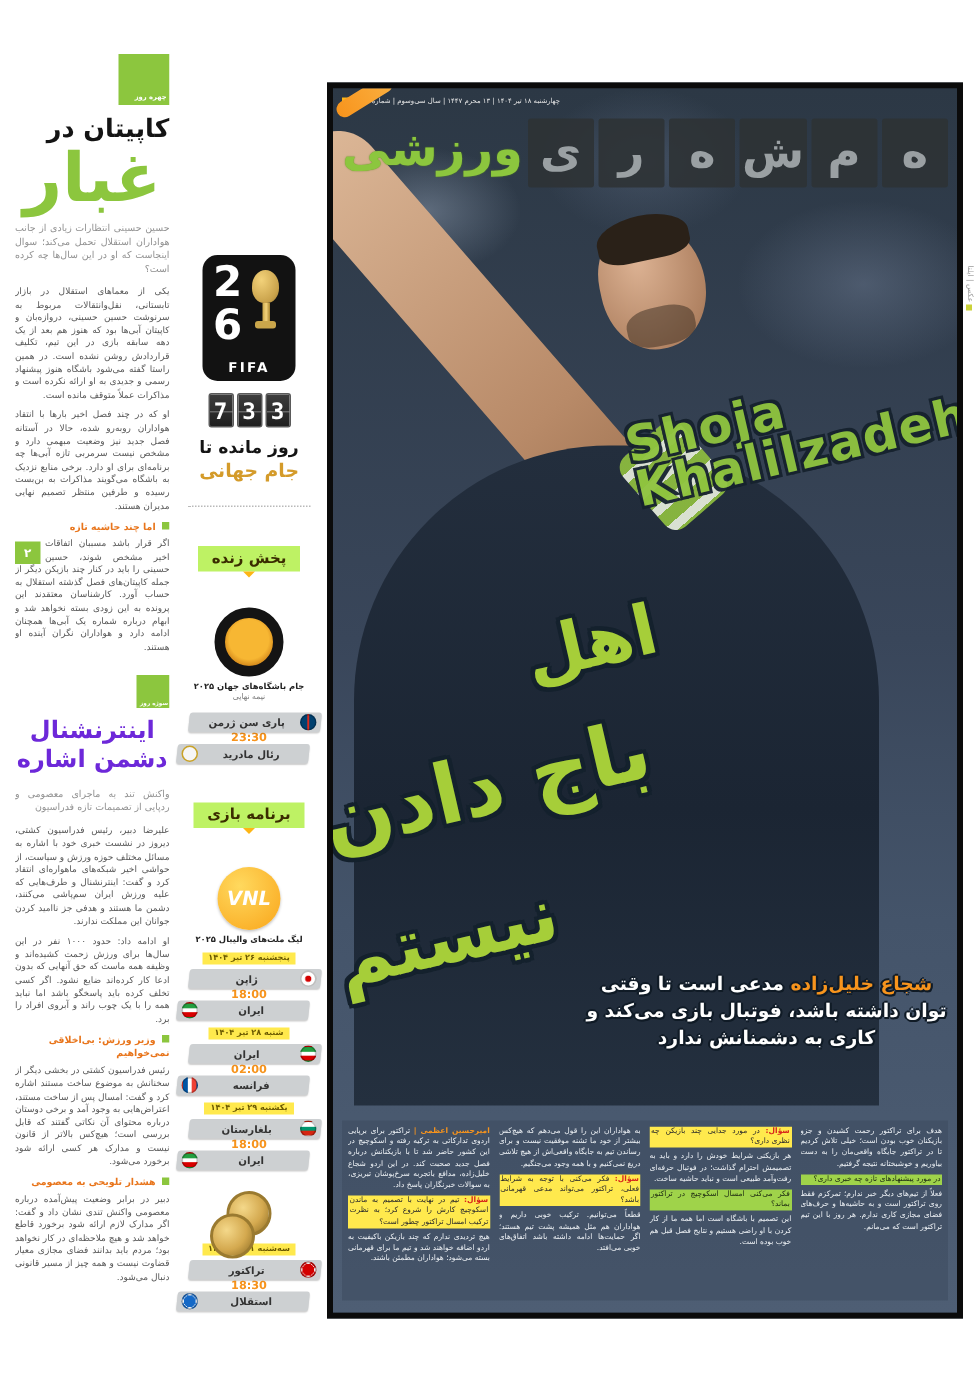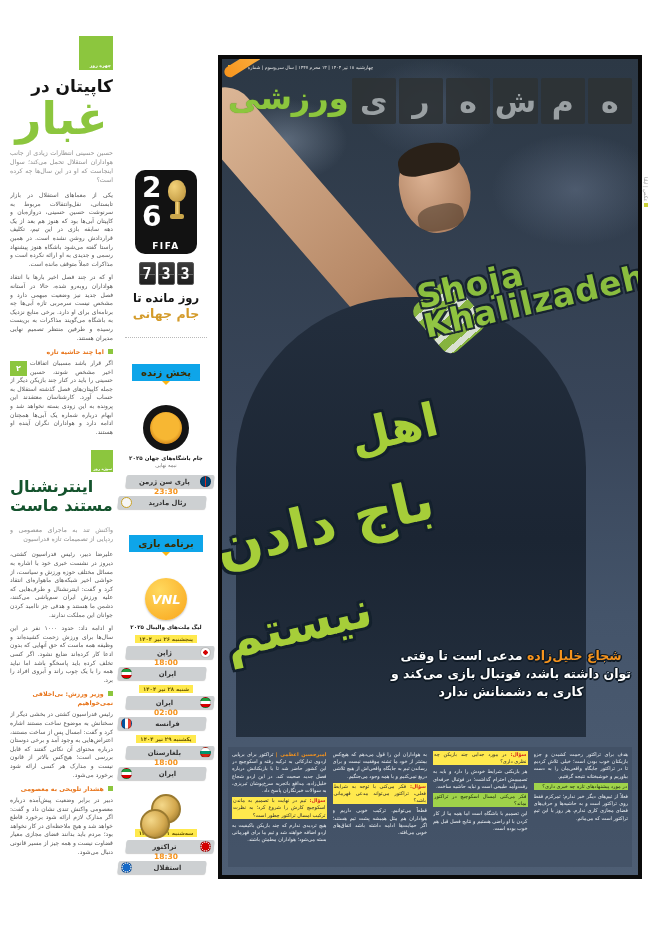--- a/index.html
+++ b/index.html
@@ -12,40 +12,40 @@
   .tag-sq.big{width:34px;height:34px;font-size:4.5px;padding:2px;margin-bottom:6px;}
   .tag-sq.small{width:22px;height:22px;font-size:3.8px;padding:1px;margin-bottom:5px;}
   .a1-title-black{font-size:17px;line-height:20px;font-weight:bold;color:#141414;text-align:right;}
   .a1-title-green{font-size:45px;line-height:46px;font-weight:bold;color:#8cc63e;text-align:center;letter-spacing:-1px;margin-bottom:6px;}
   .subhead-gray{font-size:6.3px;line-height:9px;color:#8f8f8f;text-align:justify;margin-bottom:7px;}
   .bodytxt{font-size:6px;line-height:8.6px;color:#565656;text-align:justify;margin:0 0 5px 0;}
   .crosshead{font-size:6.3px;line-height:9px;font-weight:bold;color:#e8741a;margin:2px 0 3px 0;}
   .crosshead .dot{display:inline-block;width:5px;height:5px;background:#8cc63e;margin-left:2px;}
   .cont-box{float:left;width:17px;height:15px;background:#8cc63e;color:#fff;font-size:8px;font-weight:bold;
             display:flex;align-items:center;justify-content:center;margin:2px 3px 0 0;}
-  .a2-title{font-size:16px;line-height:19px;font-weight:bold;color:#14532d;text-align:left;margin-bottom:10px;}
+  .a2-title{font-size:16px;line-height:19px;font-weight:bold;color:#6d28d9;text-align:center;margin-bottom:10px;}
 
   
   .strip{position:absolute;left:116px;top:160px;width:100px;display:flex;flex-direction:column;align-items:center;direction:rtl;}
   .fifa-logo{position:relative;width:62px;height:84px;background:#121212;border-radius:10px;margin-top:10px;}
   .fifa-d{position:absolute;left:7px;color:#fff;font-weight:bold;font-size:28px;line-height:28px;}
   .fifa-d.top{top:4px;} .fifa-d.bot{top:33px;}
   .trophy{position:absolute;right:9px;top:10px;width:22px;height:48px;}
   .trophy .cup{width:18px;height:22px;margin:0 auto;border-radius:50% 50% 45% 45%;background:radial-gradient(at 35% 30%,#f3d27a,#c9a24b 70%,#9a7a30);}
   .trophy .stem{width:5px;height:12px;margin:0 auto;background:linear-gradient(90deg,#caa64b,#f3d27a,#a8842f);}
   .trophy .base{width:14px;height:5px;margin:0 auto;border-radius:2px;background:#caa64b;}
   .fifa-word{position:absolute;bottom:3px;left:0;right:0;text-align:center;color:#fff;font-weight:bold;font-size:9px;letter-spacing:1.5px;}
   .counter{display:flex;margin-top:8px;}
   .digit{width:17px;height:23px;margin:0 1px;background:linear-gradient(#3d3d3d,#1f1f1f);border:1px solid #5a5a5a;border-radius:2px;
          color:#fff;font-family:"DejaVu Sans Mono",monospace;font-weight:bold;font-size:15px;line-height:22px;text-align:center;position:relative;}
   .digit::after{content:"";position:absolute;left:0;right:0;top:50%;height:1px;background:rgba(255,255,255,.28);}
   .cd-l1{font-size:11.5px;font-weight:900;color:#141414;margin-top:6px;}
   .cd-l2{font-size:12.5px;font-weight:900;color:#d49b2a;margin-top:1px;}
   .dotline{width:82px;border-top:1.5px dotted #b9b9b9;margin-top:16px;}
-  .ytag{position:relative;background:#0ea5e9;color:#3a2c00;font-weight:bold;font-size:10px;padding:3px 9px;margin-top:26px;}
+  .ytag{position:relative;background:#bef264;color:#3a2c00;font-weight:bold;font-size:10px;padding:3px 9px;margin-top:26px;}
   .ytag::after{content:"";position:absolute;left:50%;bottom:-4px;margin-left:-4px;border-left:4px solid transparent;
                border-right:4px solid transparent;border-top:4px solid #fdb515;}
   .cwc-badge{width:46px;height:46px;border-radius:50%;border:7px solid #141414;margin-top:24px;
              background:radial-gradient(circle at 50% 45%,#f7b733 55%,#d98f1e 72%,#141414 78%);}
   .mini-t1{font-size:5.6px;font-weight:bold;color:#222;margin-top:4px;}
   .mini-t2{font-size:5.2px;color:#7a7a7a;margin-top:1px;}
   .vnl-logo{width:42px;height:42px;border-radius:50%;background:radial-gradient(circle at 35% 30%,#ffd95e,#f9a51a);
             color:#fff;font-weight:bold;font-style:italic;font-size:13px;display:flex;align-items:center;justify-content:center;
             box-shadow:0 1px 2px rgba(0,0,0,.25);margin-top:26px;}
   .datebar{background:#ffe94d;color:#6b5900;font-size:5.4px;font-weight:bold;padding:1px 4px;margin-top:5px;}
@@ -158,21 +158,21 @@
       <span>۲</span>
     </div>
     <p class="bodytxt">اگر قرار باشد مسببان اتفاقات اخیر مشخص شوند، حسین حسینی را باید در کنار چند بازیکن دیگر از جمله کاپیتان‌های فصل گذشته استقلال به حساب آورد. کارشناسان معتقدند این پرونده به این زودی بسته نخواهد شد و ابهام درباره شماره یک آبی‌ها همچنان ادامه دارد و هواداران نگران آینده او هستند.</p>
 
     <div style="margin-top:14px;"></div>
     <div class="tag-sq small">
       <span>سوژه روز</span>
     </div>
     <div class="a2-title">
       <span>اینترنشنال</span><br>
-      <span>مستند ماست</span>
+      <span>دشمن اشاره</span>
     </div>
     <div class="subhead-gray">واکنش تند به ماجرای معصومی و ردپایی از تصمیمات تازه فدراسیون</div>
     <p class="bodytxt">علیرضا دبیر، رئیس فدراسیون کشتی، دیروز در نشست خبری خود با اشاره به مسائل مختلف حوزه ورزش و سیاست، از حواشی اخیر شبکه‌های ماهواره‌ای انتقاد کرد و گفت: اینترنشنال و طرف‌هایی که علیه ورزش ایران سم‌پاشی می‌کنند، دشمن ما هستند و هدفی جز ناامید کردن جوانان این مملکت ندارند.</p>
     <p class="bodytxt">او ادامه داد: حدود ۱۰۰۰ نفر در این سال‌ها برای ورزش زحمت کشیده‌اند و وظیفه همه ماست که حق آنهایی که بدون ادعا کار کرده‌اند ضایع نشود. اگر کسی تخلف کرده باید پاسخگو باشد اما نباید همه را با یک چوب راند و آبروی افراد را برد.</p>
     <div class="crosshead">
       <span class="dot"></span>
       <span>وزیر ورزش: بی‌اخلاقی نمی‌خواهیم</span>
     </div>
     <p class="bodytxt">رئیس فدراسیون کشتی در بخشی دیگر از سخنانش به موضوع ساخت مستند اشاره کرد و گفت: امسال پس از ساخت مستند، اعتراض‌هایی به وجود آمد و برخی دوستان درباره محتوای آن نکاتی گفتند که قابل بررسی است؛ هیچ‌کس بالاتر از قانون نیست و مدارک هر کسی ارائه شود برخورد می‌شود.</p>
     <div class="crosshead">

